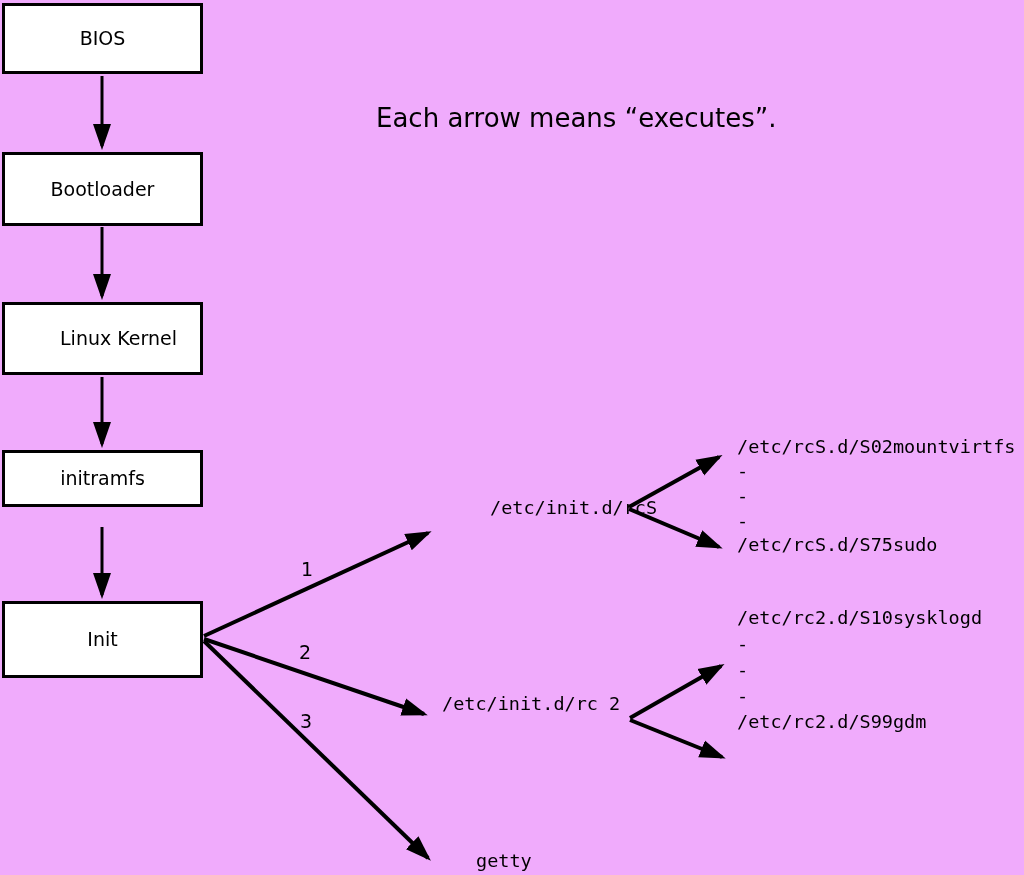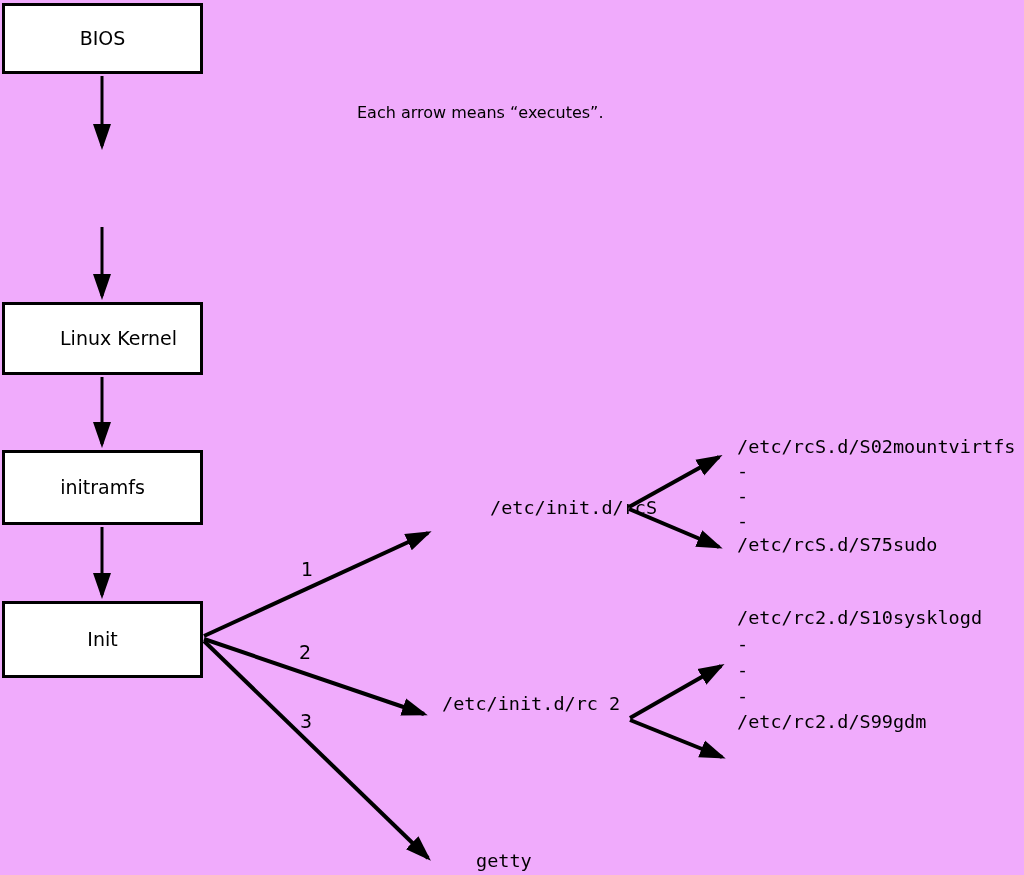--- a/index.html
+++ b/index.html
@@ -25,23 +25,23 @@
     border: 3px solid #000000;
     background: #ffffff;
     display: flex;
     align-items: center;
     justify-content: center;
     font-size: 19px;
     line-height: 1;
   }
   .annotation {
     position: absolute;
-    left: 357px;
+    left: 376px;
     top: 103px;
-    font-size: 16px;
+    font-size: 26px;
     white-space: nowrap;
   }
   .edge-num {
     position: absolute;
     font-size: 19px;
     line-height: 1;
     white-space: nowrap;
   }
   .mono {
     position: absolute;
@@ -85,24 +85,27 @@
 
     <line x1="629" y1="507" x2="719" y2="457" stroke-width="4" marker-end="url(#ah)"></line>
     <line x1="629" y1="509" x2="719" y2="547" stroke-width="4" marker-end="url(#ah)"></line>
     <line x1="630" y1="718" x2="721" y2="666" stroke-width="4" marker-end="url(#ah)"></line>
     <line x1="630" y1="720" x2="722" y2="757" stroke-width="4" marker-end="url(#ah)"></line>
   </svg>
 
   <div class="node-box" style="top:3px;   height:71px;">
     <span>BIOS</span>
   </div>
+  <div class="node-box" style="top:152px; height:74px;">
+    <span>Bootloader</span>
+  </div>
   <div class="node-box" style="top:302px; height:73px;padding-left:32px;">
     <span>Linux Kernel</span>
   </div>
-  <div class="node-box" style="top:450px; height:75px;">
+  <div class="node-box" style="top:450px; height:57px;">
     <span>initramfs</span>
   </div>
   <div class="node-box" style="top:601px; height:77px;">
     <span>Init</span>
   </div>
 
   <div class="annotation">Each arrow means “executes”.</div>
 
   <div class="edge-num" style="left:301px; top:560px;">1</div>
   <div class="edge-num" style="left:299px; top:643px;">2</div>

